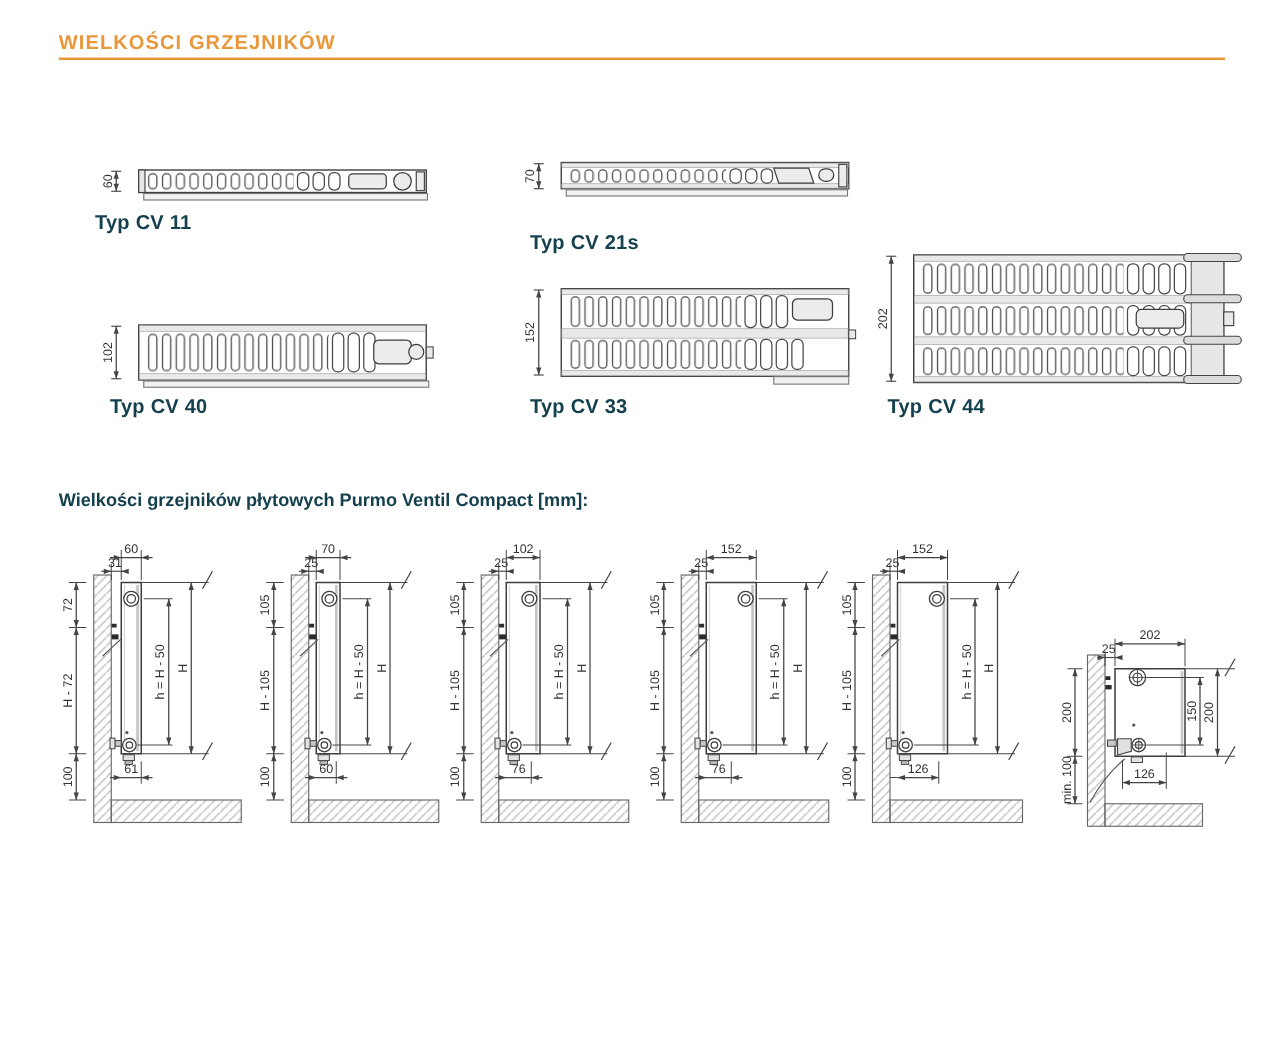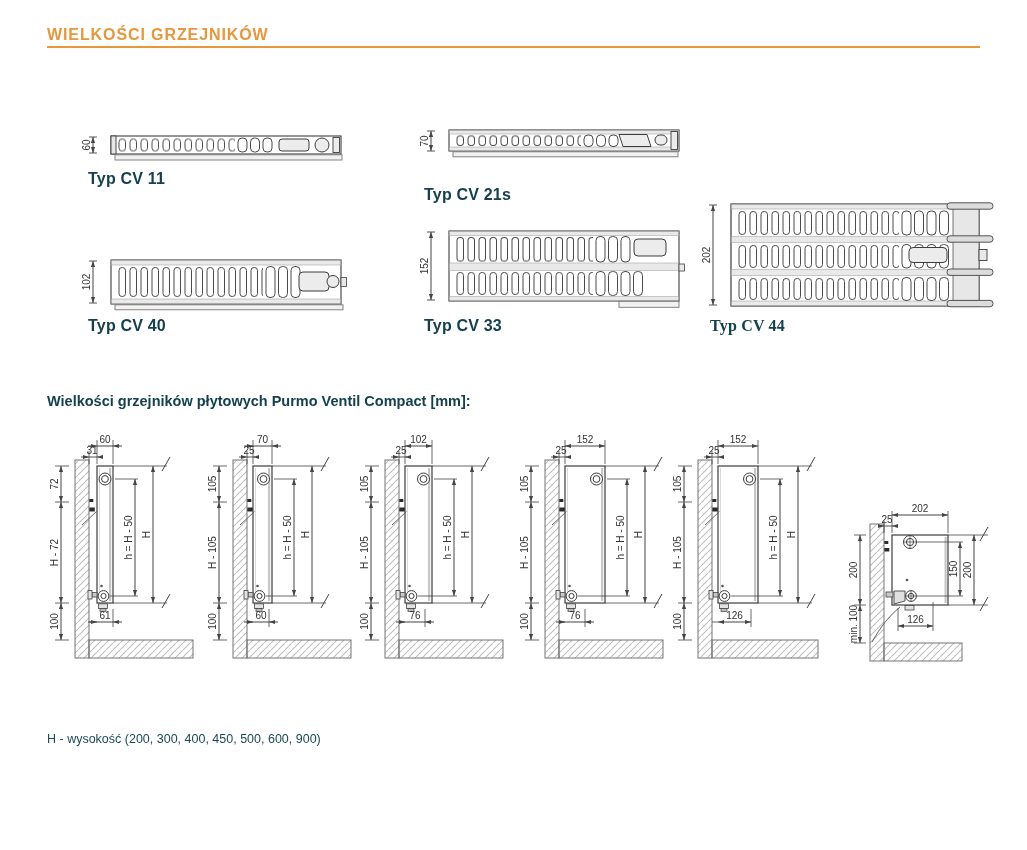--- a/index.html
+++ b/index.html
@@ -37,21 +37,21 @@
     <rect x="28" y="2" width="5" height="18" rx="0" fill="#e6e6e6" stroke="#3d3d3d" stroke-width="0.9"></rect>
     <rect x="34" y="3.5" width="118" height="15" rx="0" fill="url(#fA)" stroke="none" stroke-width="0"></rect>
     <rect x="155" y="4" width="9" height="14" rx="4" fill="none" stroke="#4a4a4a" stroke-width="1"></rect>
     <rect x="167.5" y="4" width="9" height="14" rx="4" fill="none" stroke="#4a4a4a" stroke-width="1"></rect>
     <rect x="180" y="4" width="9" height="14" rx="4" fill="none" stroke="#4a4a4a" stroke-width="1"></rect>
     <rect x="196" y="5" width="30" height="12" rx="3" fill="#ececec" stroke="#3d3d3d" stroke-width="1"></rect>
     <circle cx="239" cy="11" r="7" fill="#ececec" stroke="#3d3d3d" stroke-width="1"></circle>
     <rect x="250" y="3.5" width="6.5" height="15" rx="0" fill="#ececec" stroke="#3d3d3d" stroke-width="0.9"></rect>
     <rect x="32" y="20.8" width="227" height="5.2" rx="0" fill="#f1f1f1" stroke="#777" stroke-width="0.9"></rect>
   </svg>
-<div class="abs typ-label" style="left:88px;top:170px;text-align:center;">Typ CV 11</div>
+<div class="abs typ-label" style="left:76px;top:170px;text-align:center;">Typ CV 11</div>
 
 <svg id="tv1" class="abs" style="left:421px;top:128px;" width="262" height="36" viewBox="0 0 262 36">
     <defs>
       <pattern id="fB" patternUnits="userSpaceOnUse" x="34" y="6.5" width="11" height="12.5">
         <rect x="2" y="1.5" width="6.5" height="9.5" rx="3" fill="none" stroke="#4a4a4a" stroke-width="1"></rect>
       </pattern>
     </defs>
     <line x1="6" y1="3" x2="14" y2="3" stroke="#444444" stroke-width="0.9"></line>
     <line x1="6" y1="23" x2="14" y2="23" stroke="#444444" stroke-width="0.9"></line>
     <line x1="10" y1="3" x2="10" y2="23" stroke="#444444" stroke-width="1"></line>
@@ -171,21 +171,21 @@
     <rect x="226" y="77.5" width="9" height="23" rx="4" fill="none" stroke="#4a4a4a" stroke-width="1"></rect>
     <rect x="238.5" y="77.5" width="9" height="23" rx="4" fill="none" stroke="#4a4a4a" stroke-width="1"></rect>
     <rect x="252" y="8.5" width="26" height="92.5" rx="0" fill="#e7e7e7" stroke="#666" stroke-width="0.9"></rect>
     <rect x="246" y="2.8" width="46" height="6.4" rx="3" fill="#dcdcdc" stroke="#444" stroke-width="0.9"></rect>
     <rect x="246" y="35.8" width="46" height="6.4" rx="3" fill="#dcdcdc" stroke="#444" stroke-width="0.9"></rect>
     <rect x="246" y="69" width="46" height="6.4" rx="3" fill="#dcdcdc" stroke="#444" stroke-width="0.9"></rect>
     <rect x="246" y="100.4" width="46" height="6.4" rx="3" fill="#dcdcdc" stroke="#444" stroke-width="0.9"></rect>
     <rect x="208" y="47.5" width="38" height="15" rx="4" fill="#ececec" stroke="#3d3d3d" stroke-width="1"></rect>
     <rect x="278" y="49.5" width="8" height="11" rx="0" fill="#e9e9e9" stroke="#3d3d3d" stroke-width="0.9"></rect>
   </svg>
-<div class="abs typ-label" style="left:710px;top:317px;font-family:Liberation Serif, serif;">Typ CV 44</div>
+<div class="abs typ-label" style="left:710px;top:317px;">Typ CV 44</div>
 
 <div class="abs section-heading" style="left:47px;top:393px;text-align:right;">Wielkości grzejników płytowych Purmo Ventil Compact [mm]:</div>
 
 <svg id="cs0" class="abs" style="left:43px;top:426px;" width="164" height="272" viewBox="0 0 164 272">
     <defs>
       <pattern id="h0" patternUnits="userSpaceOnUse" width="7" height="7">
         <path d="M0,7 L7,0" stroke="#BDBDBD" stroke-width="1.1"></path>
       </pattern>
     </defs>
     <rect x="32" y="34" width="14" height="198" rx="0" fill="url(#h0)" stroke="#666" stroke-width="0.9"></rect>
@@ -590,14 +590,13 @@
     <text class="dim" transform="rotate(-90 14.5 156)" x="14.5" y="156" text-anchor="middle">min. 100</text>
     <line x1="56" y1="140" x2="56" y2="163" stroke="#444444" stroke-width="0.8"></line>
     <line x1="91" y1="134" x2="91" y2="163" stroke="#444444" stroke-width="0.8"></line>
     <line x1="56" y1="158" x2="91" y2="158" stroke="#444444" stroke-width="1"></line>
     <polygon points="56,158 62,155.9 62,160.1" fill="#444444"></polygon>
     <polygon points="91,158 85,155.9 85,160.1" fill="#444444"></polygon>
     <text class="dim" x="73.5" y="154.5" text-anchor="middle">126</text>
   </svg>
 
 <div class="abs" style="left:47px;top:730px;">
-  <div class="legend-line">H - wysokość (200, 300, 400, 450, 500, 600, 900)</div>
 </div>
 
 </body></html>

